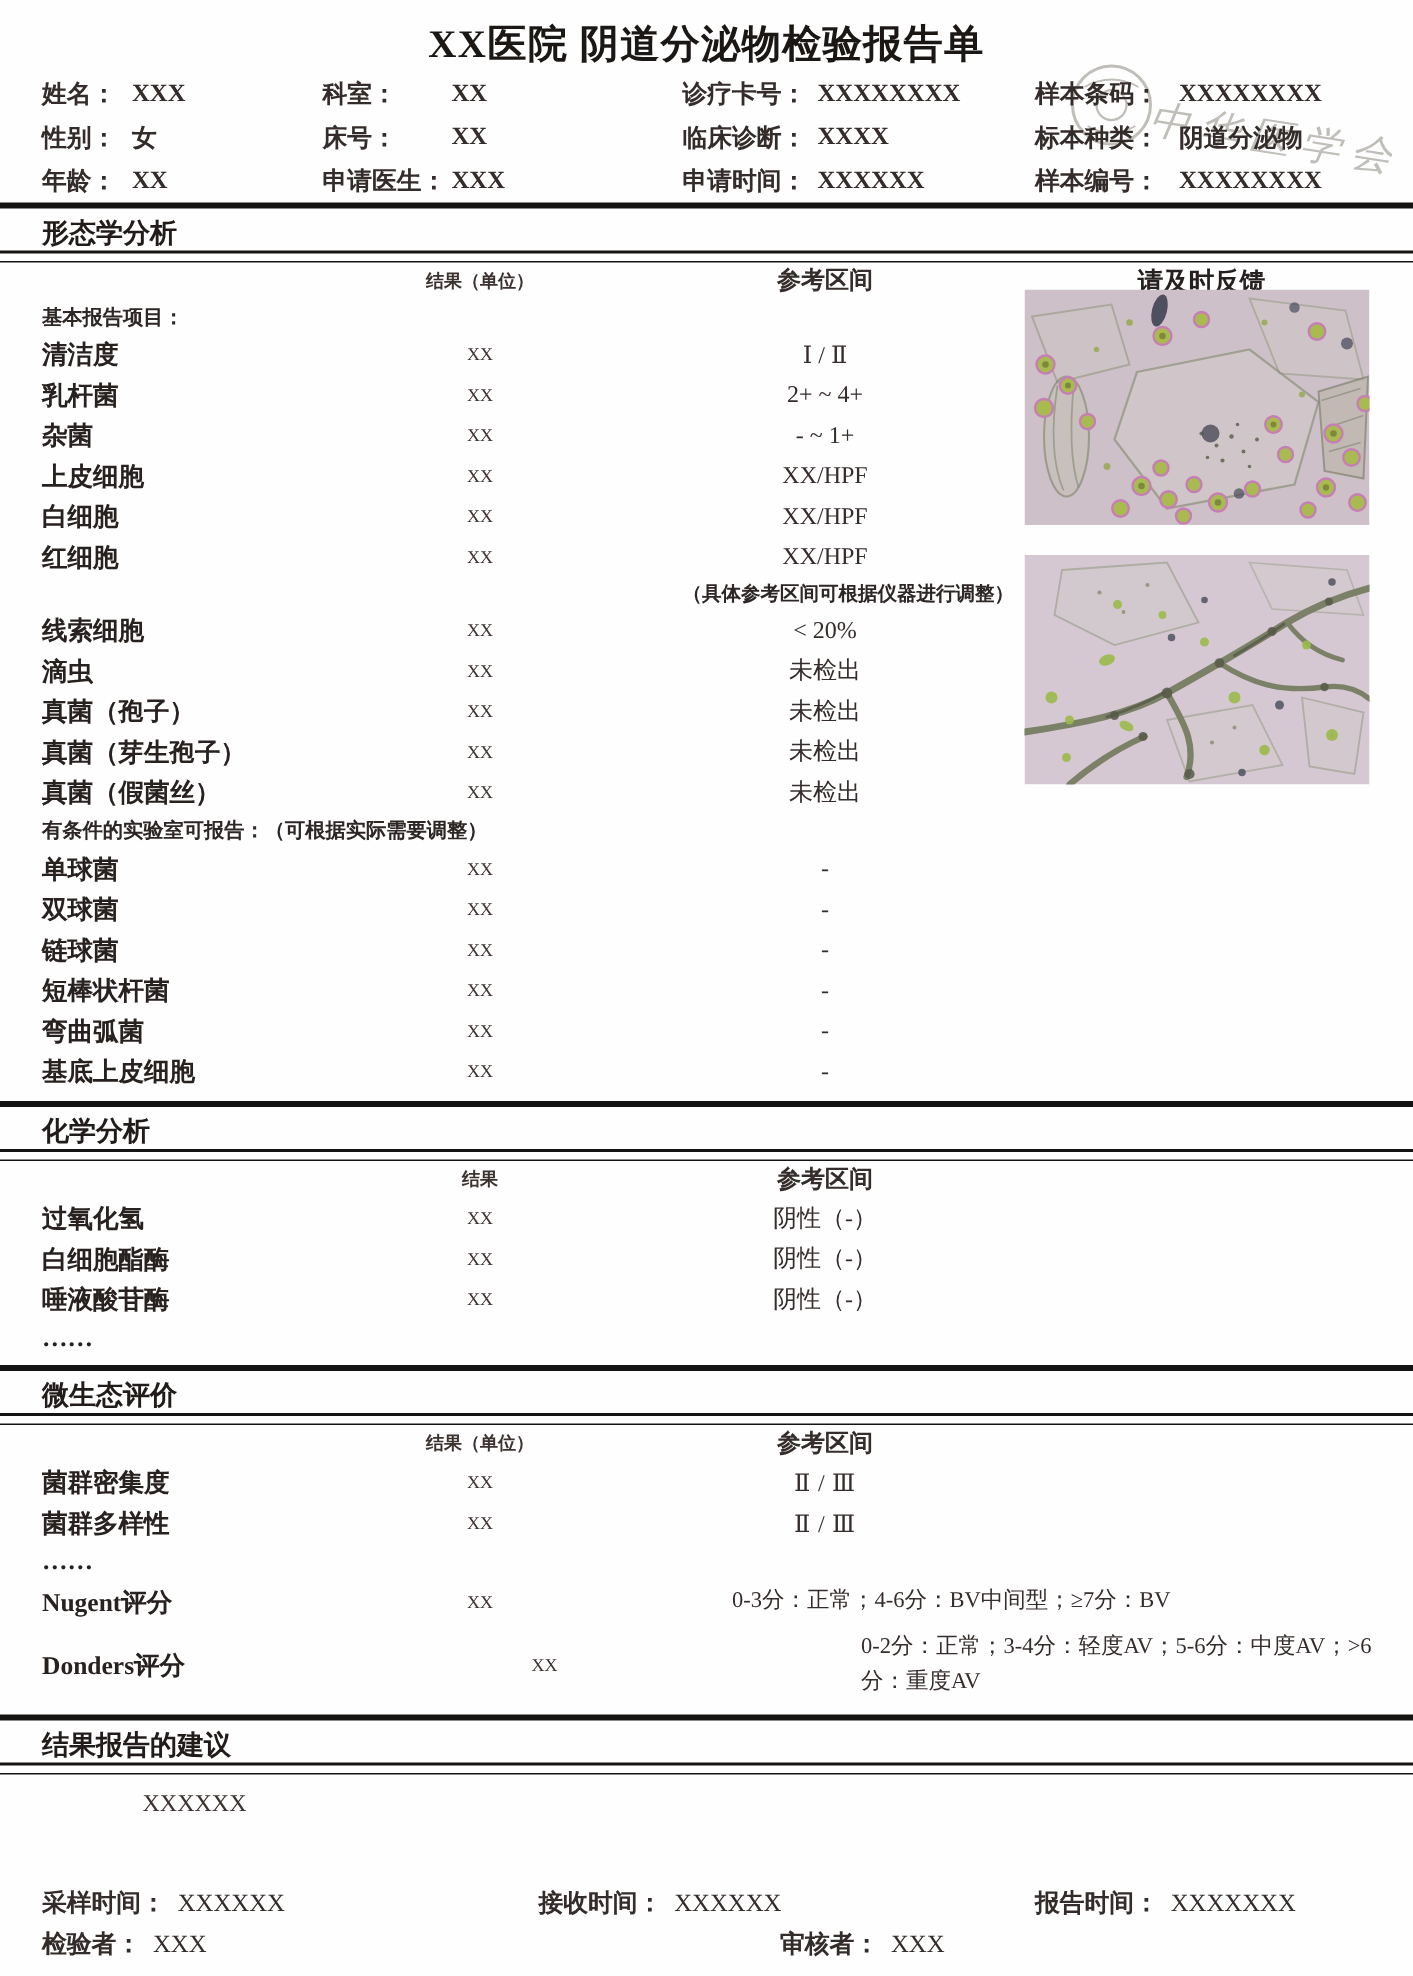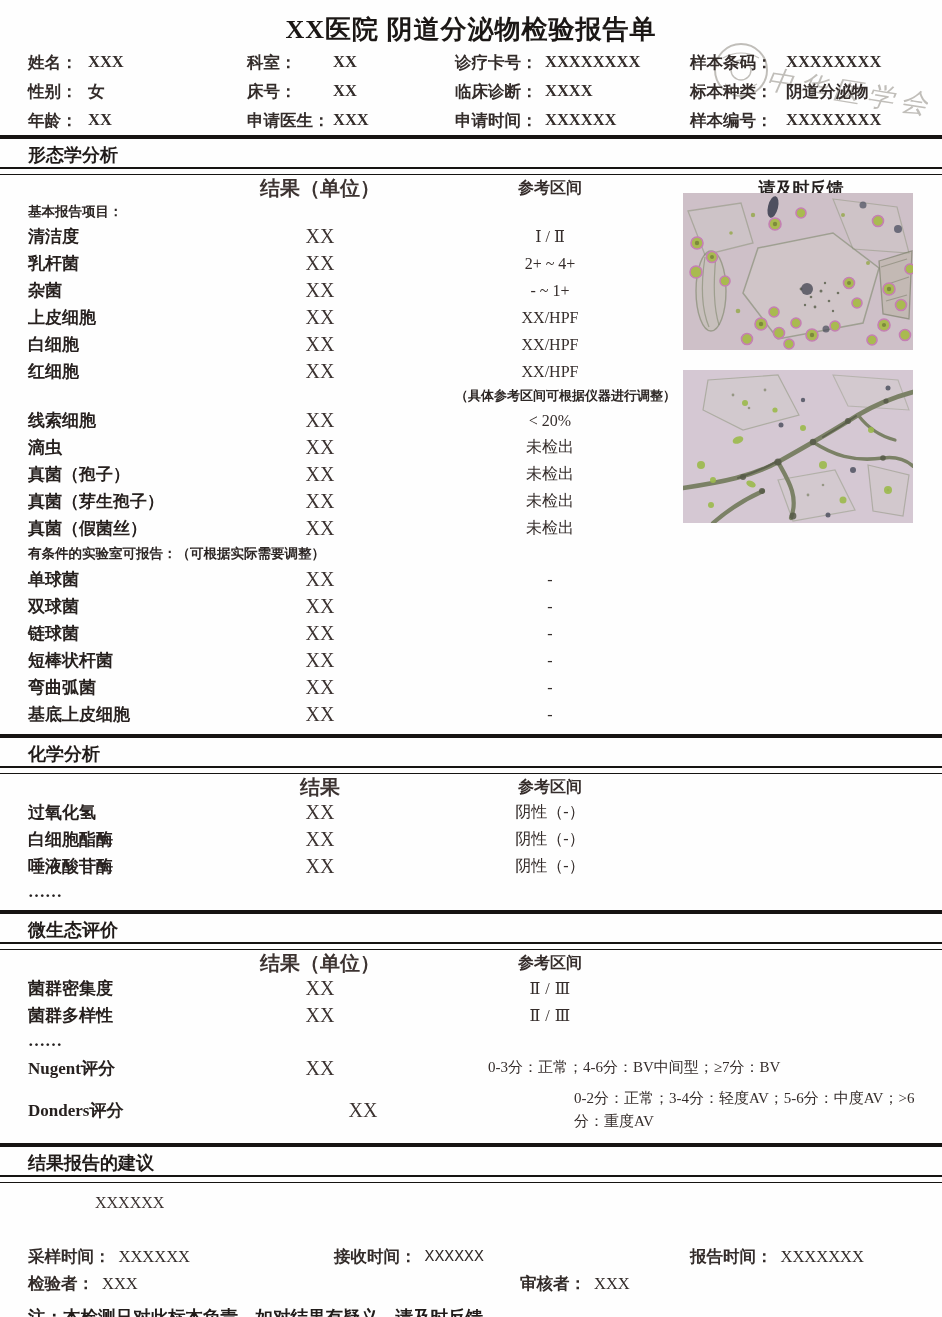--- a/index.html
+++ b/index.html
@@ -8,34 +8,34 @@
   .page{position:relative;width:942px;height:1317px;background:#fefefe;}
 
   
   .title{margin:0;padding-top:12px;height:32px;text-align:center;
          font-size:26px;font-weight:bold;letter-spacing:1px;color:#1b1715;}
   .info{margin-top:4px;padding:0 10px 0 28px;position:relative;z-index:2;}
   .info-row{display:grid;grid-template-columns:187px 240px 235px auto;
             height:29px;align-items:center;font-size:16.5px;font-weight:bold;color:#332c2a;}
   .info-cell{display:flex;white-space:nowrap;}
   .info-cell .lbl{display:inline-block;}
-  .c1 .lbl{width:60px;} .c2 .lbl{width:86px;margin-left:32px;} .c3 .lbl{width:90px;} .c4 .lbl{width:96px;}
+  .c1 .lbl{width:60px;} .c2 .lbl{width:86px;} .c3 .lbl{width:90px;} .c4 .lbl{width:96px;}
 
   
   .rule-thick{height:0;border-top:4px solid #161412;}
   .rule-double{height:5px;border-top:2px solid #161412;border-bottom:1px solid #161412;}
 
   
   .sec-title{height:22px;padding:4px 0 2px 28px;font-size:18px;font-weight:bold;color:#211c1a;}
   .row{display:grid;grid-template-columns:212px 160px 300px 1fr;
        align-items:center;height:27px;padding-left:28px;}
   .row.hdr{height:25px;font-weight:bold;font-size:17px;}
   .cell{white-space:nowrap;}
   .name{font-size:17px;font-weight:bold;color:#27211f;}
-  .result{text-align:center;font-size:20px;color:#3c3331;}
+  .result{text-align:center;font-size:12px;color:#3c3331;}
   .ref{text-align:center;font-size:16px;color:#352d2b;}
   .micro-hdr{text-align:center;padding-right:40px;}
   .small-label{height:23px;padding-left:28px;font-size:13.5px;font-weight:bold;
                display:flex;align-items:center;color:#2c2624;}
   .small-label.g2{height:24px;}
   .note-row{height:22px;padding-left:455px;font-size:13px;font-weight:bold;
             display:flex;align-items:center;color:#2c2624;}
   .ellipsis-row{height:24px;padding-left:28px;font-size:17px;font-weight:bold;
                 display:flex;align-items:center;}
   .spacer6{height:6px;}
@@ -47,21 +47,21 @@
               white-space:normal;line-height:1.55;max-width:370px;}
   .ref3{letter-spacing:0.5px;}
 
   
   .sugg-content{margin-top:8px;height:24px;padding-left:95px;font-size:16px;
                 color:#3c3331;display:flex;align-items:center;}
   .footer-row{position:relative;height:27px;font-size:16.5px;}
   .footer-row .fitem{position:absolute;top:0;height:27px;display:flex;align-items:center;
                      white-space:nowrap;color:#332c2a;}
   .fitem .lbl{font-weight:bold;margin-right:8px;}
-  .f-sampling{left:28px;} .f-receiving{left:334px;font-family:Liberation Mono, monospace;} .f-reporting{left:690px;text-align:center;}
+  .f-sampling{left:28px;} .f-receiving{left:359px;} .f-reporting{left:690px;text-align:center;}
   .f-examiner{left:28px;} .f-reviewer{left:520px;}
   .bottom-note{margin-top:8px;padding-left:28px;font-size:17.5px;font-weight:bold;color:#211c1a;}
 
   
   .micrograph{position:absolute;left:683px;width:230px;z-index:1;}
   .mg1{top:193px;height:157px;} .mg2{top:370px;height:153px;}
   .micrograph svg{display:block;}
   .watermark{position:absolute;left:703px;top:36px;width:225px;height:90px;
              z-index:1;opacity:0.55;pointer-events:none;}
 </style>
@@ -315,21 +315,21 @@
       <div class="cell ref">0-2分：正常；3-4分：轻度AV；5-6分：中度AV；&gt;6分：重度AV</div>
     </div>
 
   <div class="spacer6"></div>
   <div class="rule-thick"></div>
 
   <div class="sec-title">结果报告的建议</div>
   <div class="rule-double"></div>
   <div class="sugg-content">XXXXXX</div>
 
-  <div class="footer-row" style="margin-top:28px;">
+  <div class="footer-row" style="margin-top:40px;">
     <div class="fitem f-sampling">
         <span class="lbl">采样时间：</span>
         <span>XXXXXX</span>
       </div>
     <div class="fitem f-receiving">
         <span class="lbl">接收时间：</span>
         <span>XXXXXX</span>
       </div>
     <div class="fitem f-reporting">
         <span class="lbl">报告时间：</span>

